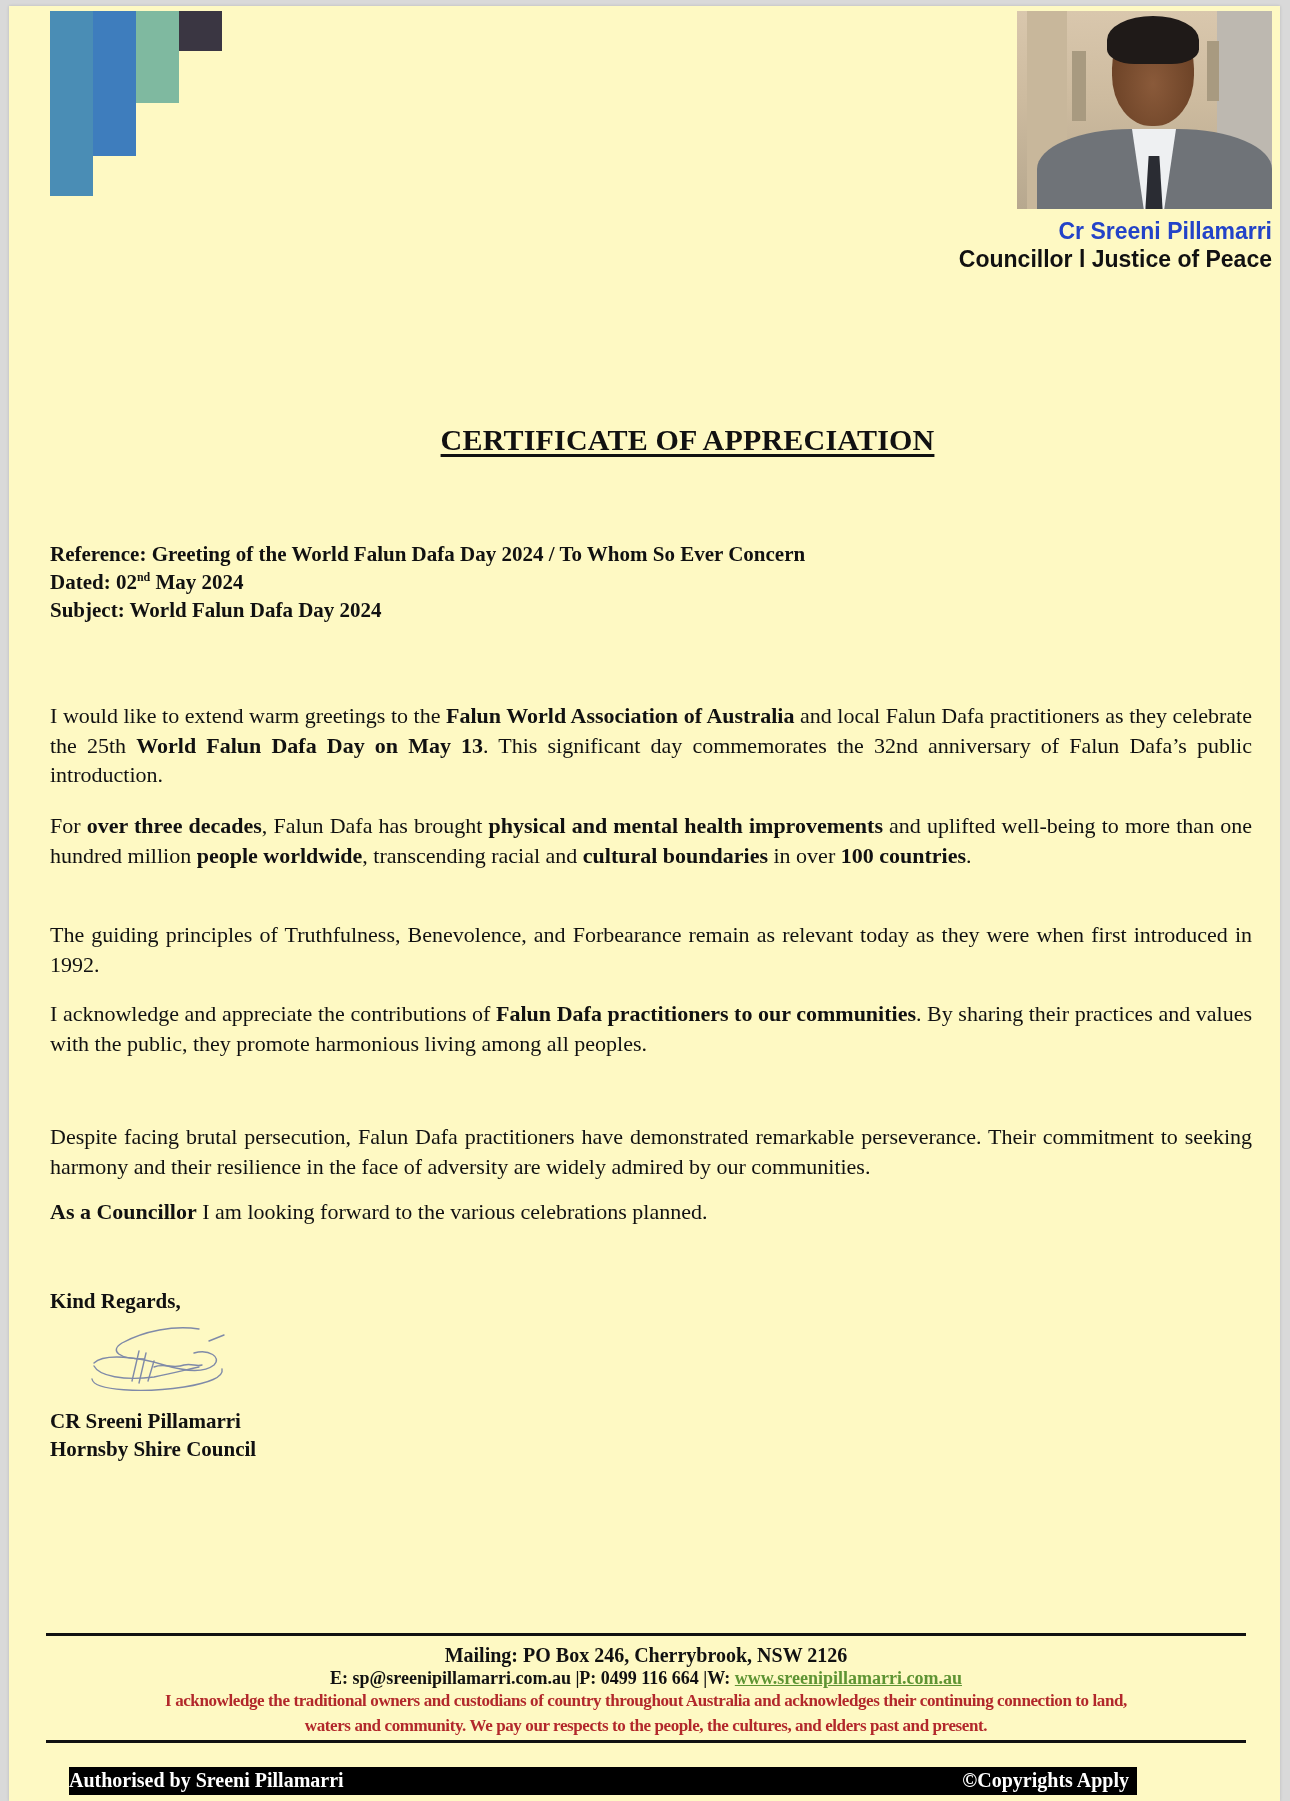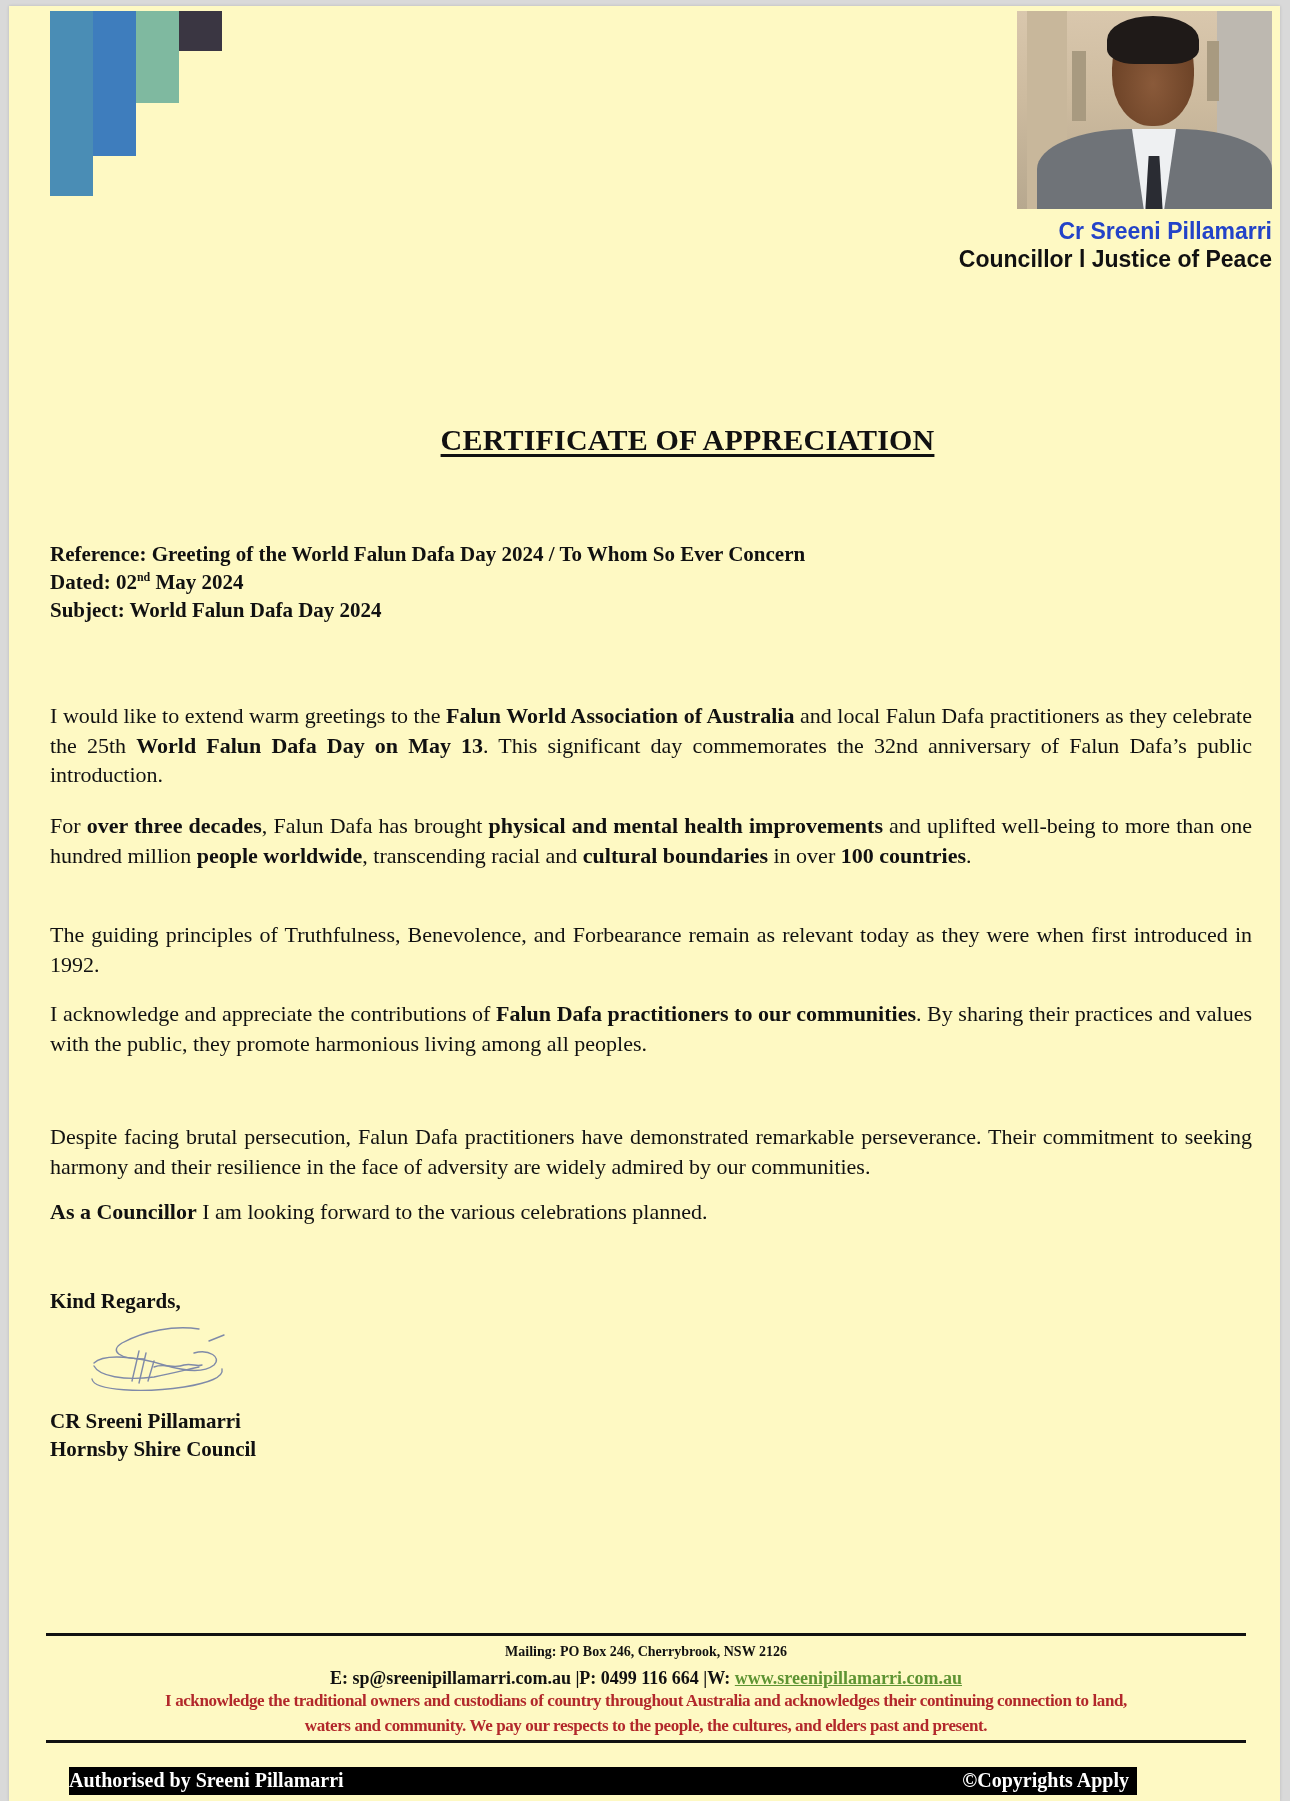--- a/index.html
+++ b/index.html
@@ -88,21 +88,21 @@
   .closing { position: absolute; left: 41px; font-weight: bold; font-size: 21px; white-space: nowrap; }
 
   .signature { position: absolute; left: 75px; top: 1315px; width: 150px; height: 80px; }
 
   .rule { position: absolute; left: 37px; width: 1200px; height: 3px; background: #111; }
 
   .footer-line {
     position: absolute; left: 37px; width: 1200px; text-align: center;
     font-weight: bold; white-space: nowrap;
   }
-  .footer-mail { top: 1638px; font-size: 14px; }
+  .footer-mail { top: 1638px; font-size: 20px; }
   .footer-contact { top: 1662px; font-size: 18px; }
   .footer-contact a { color: #5e9433; text-decoration: underline; }
   .footer-ack { font-size: 17px; color: #b2282b; letter-spacing: -0.4px; }
   .ack1 { top: 1685px; }
   .ack2 { top: 1710px; }
 
   .authbar {
     position: absolute; left: 60px; top: 1761px; width: 1068px; height: 28px;
     background: #000; color: #fff;
   }

